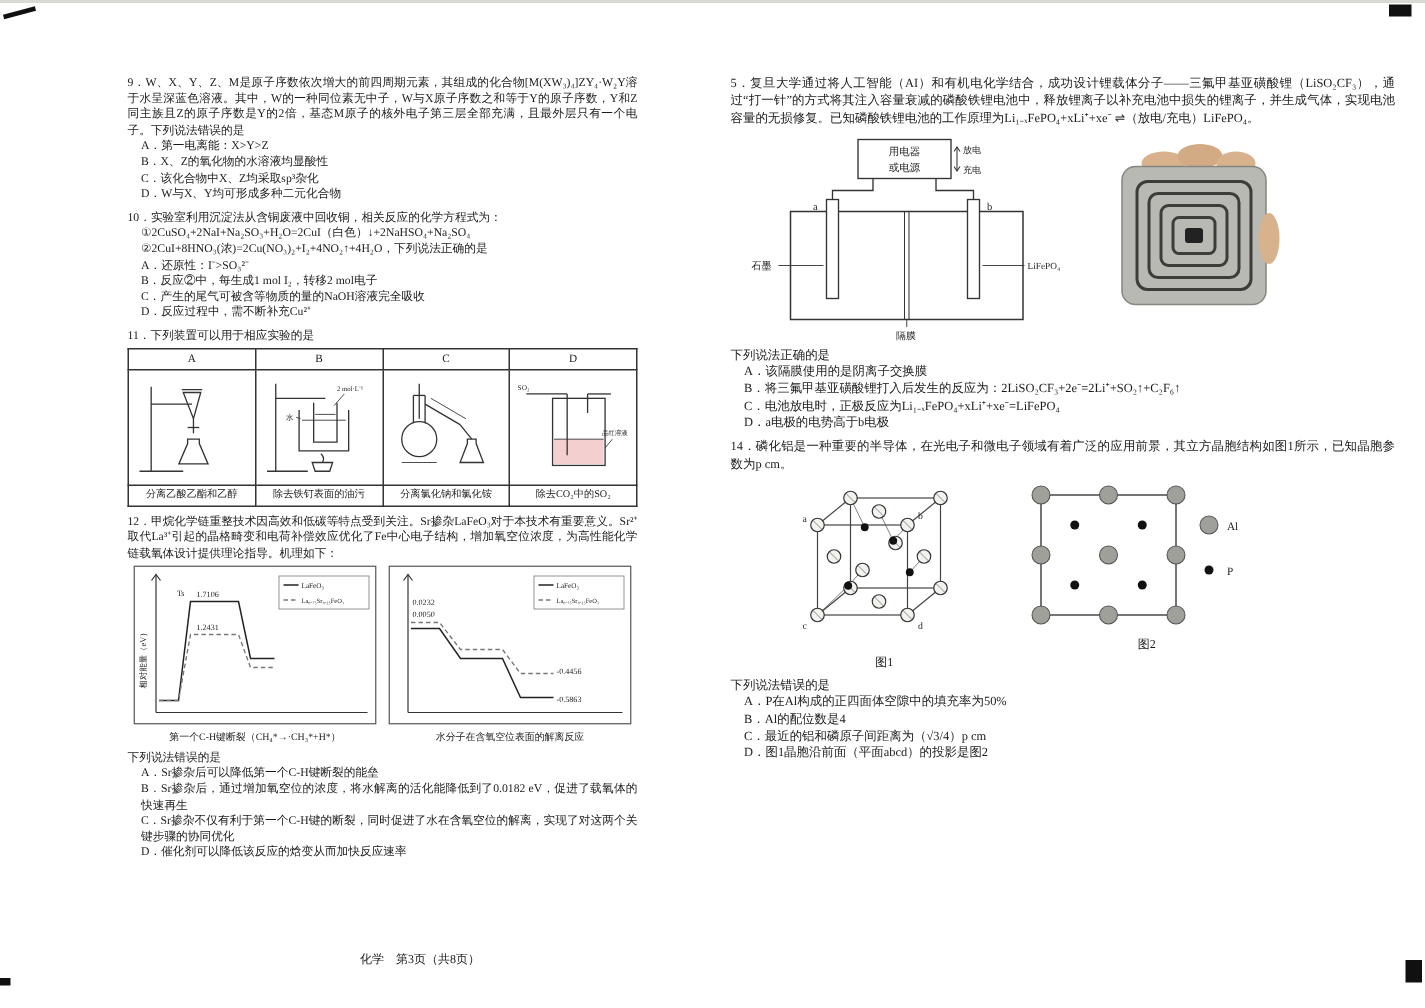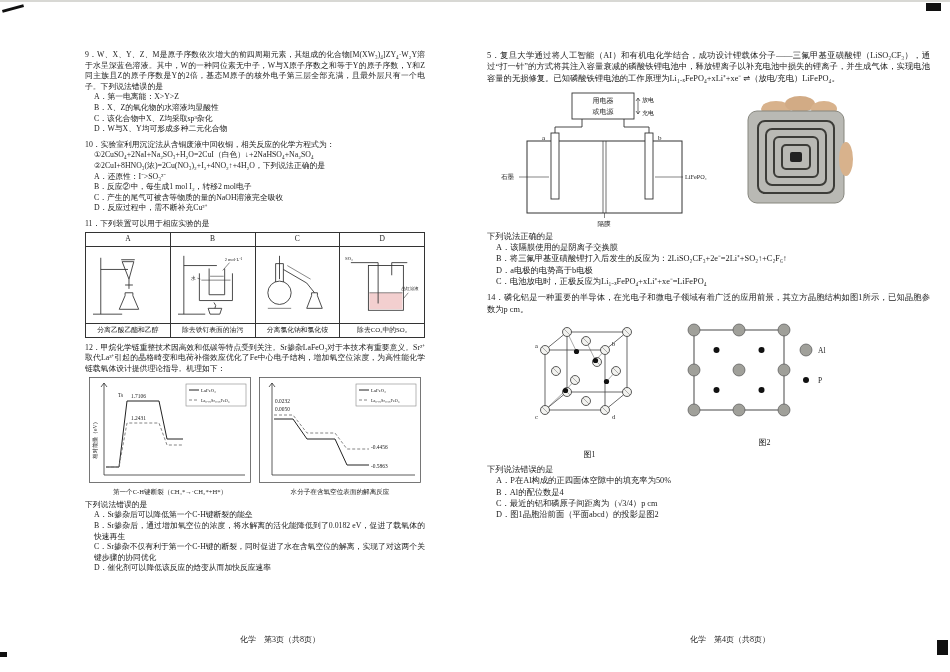--- a/index.html
+++ b/index.html
@@ -28,21 +28,21 @@
   .appt .cap{height:11px;font-size:6.8px}
   .appt svg{display:block;margin:0 auto}
 
   .charts{display:flex;gap:8px;margin:3px 0 3px 4px}
   .chartbox{width:162px}
   .chartcap{text-align:center;font-size:6.6px;margin-top:1px}
 
   .figs13{display:flex;gap:30px;margin:5px 0 4px 10px;align-items:flex-start}
   .figs14{display:flex;gap:30px;margin:5px 0 3px 40px;align-items:flex-start}
   .figcol{text-align:center}
-  .figcap{font-size:8px;margin-top:15px}
+  .figcap{font-size:8px;margin-top:2px}
 
   .footer{position:absolute;top:634px;font-size:8px}
   .footer-left{left:100px;width:360px;text-align:center}
   .footer-right{left:520px;width:420px;text-align:center}
   svg{overflow:visible}
   svg text{fill:#1b1b1b}
 </style>
 </head>
 <body>
 
@@ -250,22 +250,22 @@
           <rect x="24" y="40" width="60" height="56" rx="6" fill="none" stroke="#3c3c38" stroke-width="2"></rect>
           <rect x="32" y="48" width="44" height="40" rx="5" fill="none" stroke="#3c3c38" stroke-width="2"></rect>
           <rect x="40" y="56" width="28" height="24" rx="4" fill="none" stroke="#3c3c38" stroke-width="2"></rect>
           <rect x="48" y="63" width="12" height="10" rx="2" fill="#222"></rect>
           <ellipse cx="104" cy="70" rx="7" ry="17" fill="#d8b28c"></ellipse>
         </svg>
       </div>
       <div class="stem">下列说法正确的是</div>
       <div class="opt">A．该隔膜使用的是阴离子交换膜</div>
       <div class="opt">B．将三氟甲基亚磺酸锂打入后发生的反应为：2LiSO₂CF₃+2e⁻=2Li⁺+SO₂↑+C₂F₆↑</div>
+      <div class="opt">C．电池放电时，正极反应为Li₁₋ₓFePO₄+xLi⁺+xe⁻=LiFePO₄</div>
       <div class="opt">D．a电极的电势高于b电极</div>
-      <div class="opt">C．电池放电时，正极反应为Li₁₋ₓFePO₄+xLi⁺+xe⁻=LiFePO₄</div>
     </div>
 
     <div class="q">
       <div class="stem">14．磷化铝是一种重要的半导体，在光电子和微电子领域有着广泛的应用前景，其立方晶胞结构如图1所示，已知晶胞参数为p cm。</div>
       <div class="figs14">
         <div class="figcol">
           <svg width="125" height="112" viewBox="0 0 125 112">
             <g stroke="#444" stroke-width="0.8" fill="none">
               <rect x="18" y="30" width="60" height="60"></rect>
               <rect x="40" y="12" width="60" height="60"></rect>
@@ -357,14 +357,13 @@
       </div>
       <div class="stem">下列说法错误的是</div>
       <div class="opt">A．P在Al构成的正四面体空隙中的填充率为50%</div>
       <div class="opt">B．Al的配位数是4</div>
       <div class="opt">C．最近的铝和磷原子间距离为（√3/4）p cm</div>
       <div class="opt">D．图1晶胞沿前面（平面abcd）的投影是图2</div>
     </div>
   </div>
 
   <div class="footer footer-left">化学　第3页（共8页）</div>
-  <div class="footer footer-right">化学　第4页（共8页）</div>
 </div>
 
 </body></html>

